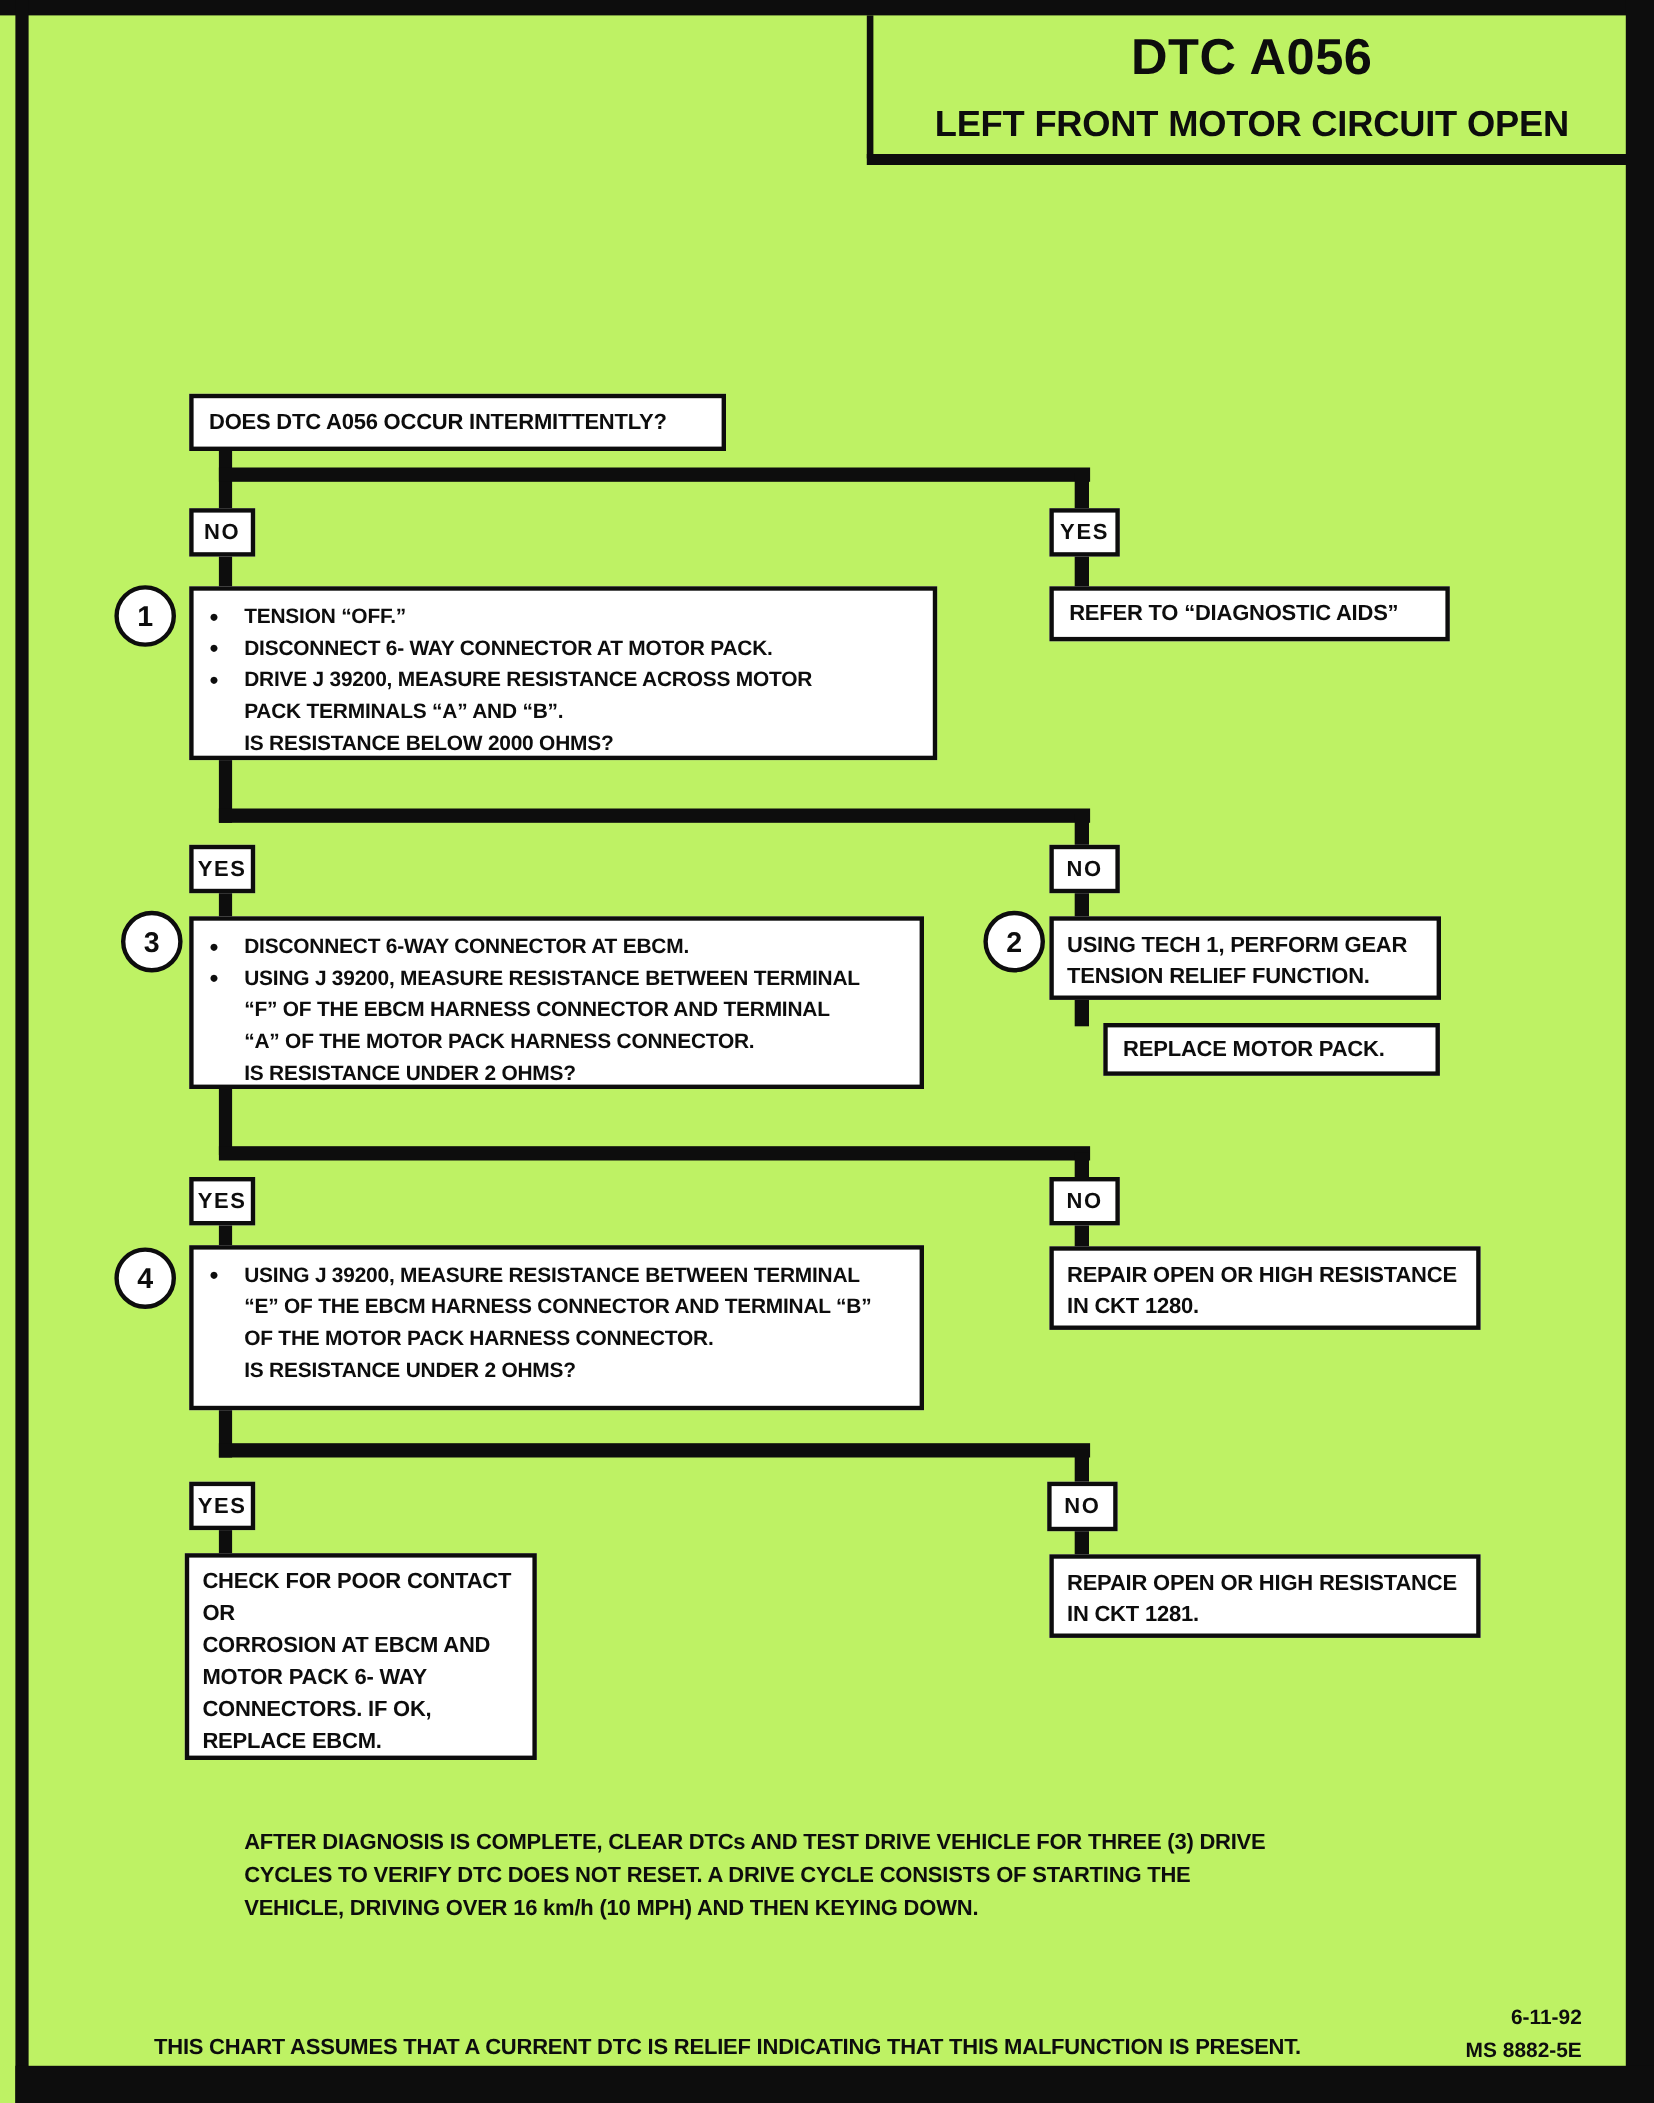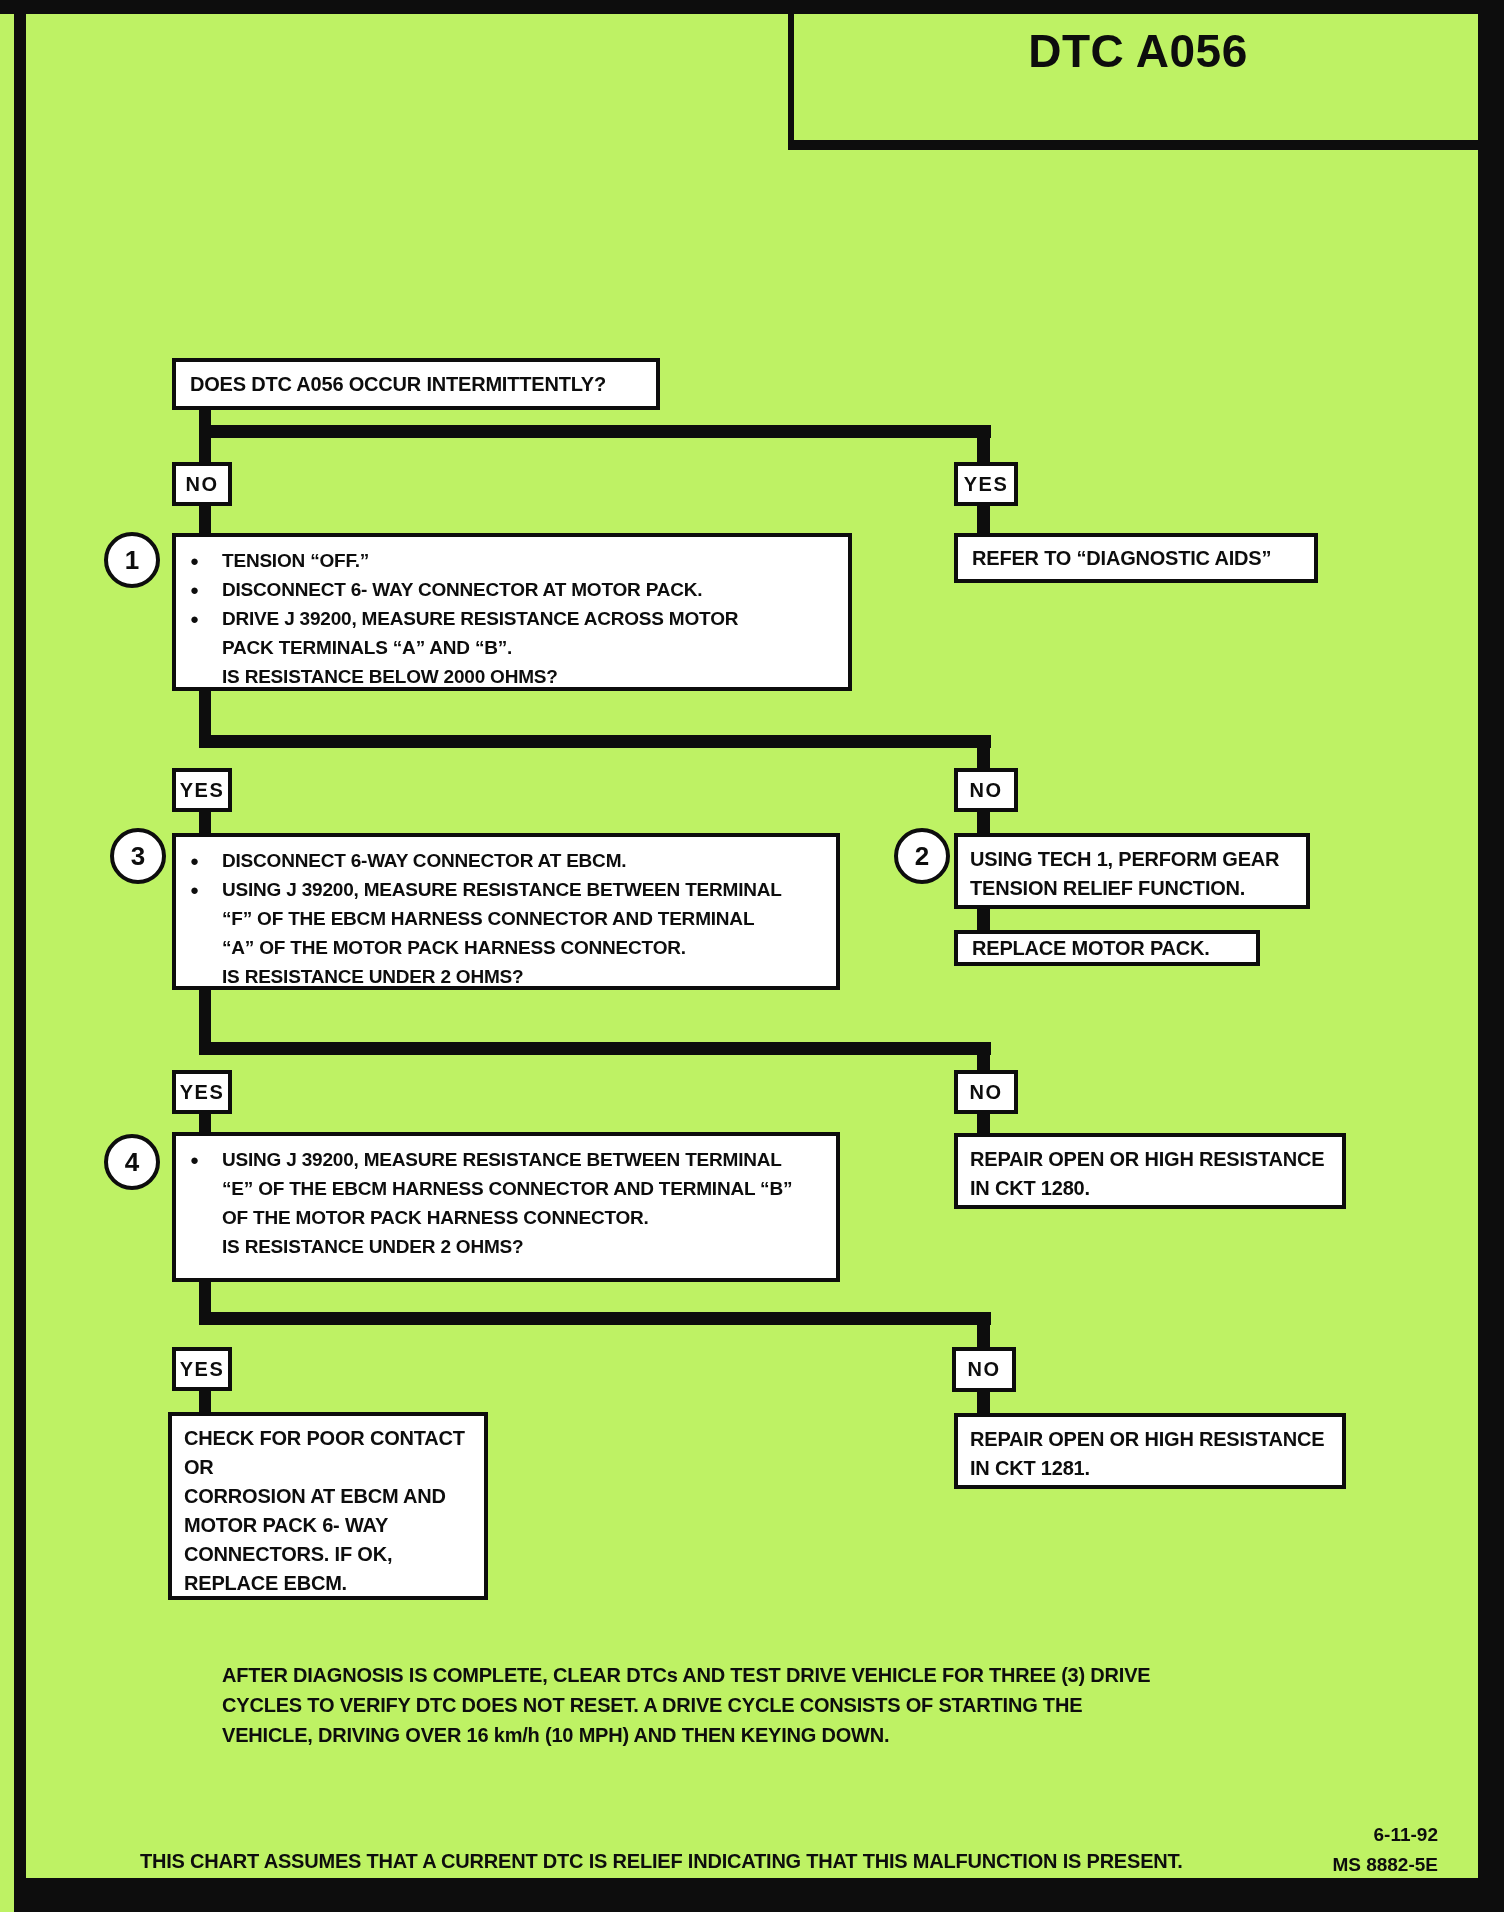--- a/index.html
+++ b/index.html
@@ -61,20 +61,21 @@
 <div class="page">
 
   <div class="abs ink" style="left:0;top:0;width:1504px;height:14px;"></div>
   <div class="abs ink" style="left:14px;top:0;width:12px;height:1912px;"></div>
   <div class="abs ink" style="left:1478px;top:0;width:26px;height:1912px;"></div>
   <div class="abs ink" style="left:14px;top:1878px;width:1490px;height:34px;"></div>
 
   <div class="abs ink" style="left:788px;top:14px;width:6px;height:130px;"></div>
   <div class="abs ink" style="left:788px;top:140px;width:692px;height:10px;"></div>
   <div class="abs title1" style="left:796px;top:24px;width:684px;">DTC A056</div>
+  <div class="abs title2" style="left:796px;top:94px;width:684px;">LEFT FRONT MOTOR CIRCUIT OPEN</div>
 
   <div class="abs ink" style="left:199px;top:406px;width:12px;height:60px;"></div>
   <div class="abs ink" style="left:199px;top:425px;width:792px;height:13px;"></div>
   <div class="abs ink" style="left:977px;top:430px;width:13px;height:36px;"></div>
   <div class="abs ink" style="left:199px;top:504px;width:12px;height:32px;"></div>
   <div class="abs ink" style="left:977px;top:504px;width:13px;height:32px;"></div>
 
   <div class="abs ink" style="left:199px;top:689px;width:12px;height:59px;"></div>
   <div class="abs ink" style="left:199px;top:735px;width:792px;height:13px;"></div>
   <div class="abs ink" style="left:977px;top:740px;width:13px;height:30px;"></div>
@@ -145,21 +146,21 @@
         <span></span>
         <span class="ml">IS RESISTANCE UNDER 2 OHMS?</span>
       </div>
   </div>
 
   <div class="circle" style="left:894px;top:828px;">2</div>
   <div class="box leafbox" style="left:954px;top:833px;width:356px;height:76px;">
     <span class="ml">USING TECH 1, PERFORM GEAR
 TENSION RELIEF FUNCTION.</span>
   </div>
-  <div class="box qbox" style="left:954px;top:930px;width:306px;height:36px;">
+  <div class="box qbox" style="left:1003px;top:930px;width:306px;height:48px;">
     <span class="ml">REPLACE MOTOR PACK.</span>
   </div>
 
   <div class="box lbl" style="left:172px;top:1070px;width:60px;height:44px;">YES</div>
   <div class="box lbl" style="left:954px;top:1070px;width:64px;height:44px;">NO</div>
 
   <div class="circle" style="left:104px;top:1134px;">4</div>
   <div class="box stepbox" style="left:172px;top:1132px;width:668px;height:150px;">
     <div class="brow">
         <span class="bdot">●</span>

